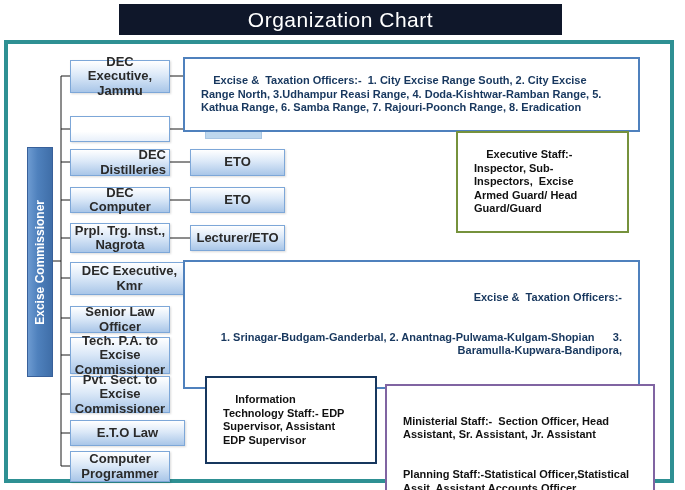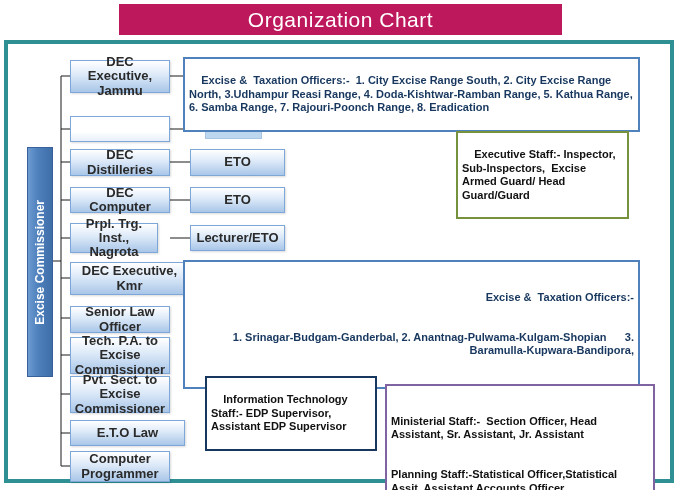--- a/index.html
+++ b/index.html
@@ -1,20 +1,20 @@
 <!DOCTYPE html>
 <html><head>
 <meta charset="utf-8">
 <style>
   html,body{margin:0;padding:0;background:#fff;font-family:"Liberation Sans",sans-serif;}
   .canvas{position:relative;width:685px;height:490px;background:#fff;overflow:hidden;}
 
   .banner{
     position:absolute;left:119px;top:4px;width:443px;height:31px;
-    background:#be185d;color:#fff;display:flex;align-items:center;justify-content:center;
+    background:#0f172a;color:#fff;display:flex;align-items:center;justify-content:center;
     font-size:21px;letter-spacing:.5px;
   }
 
   .frame{
     position:absolute;left:4px;top:40px;width:670px;height:443px;
     border:4px solid #2E9093;background:#fff;box-sizing:border-box;
   }
 
   .connectors{position:absolute;left:0;top:0;width:685px;height:490px;pointer-events:none;}
 
@@ -39,21 +39,21 @@
     padding:1px 3px;
   }
   .bluebox.empty{background:linear-gradient(to bottom,#ffffff 0%,#ffffff 60%,#e8f0fa 100%);}
   .flatblue{
     position:absolute;box-sizing:border-box;background:#bdd7ee;border:1px solid #a8c6e4;
   }
 
   .textbox{
     position:absolute;box-sizing:border-box;background:#fff;
     font-size:11px;font-weight:bold;line-height:1.22;
-    padding:2px 4px;white-space:pre-wrap;
+    padding:2px 16px;white-space:pre-wrap;
   }
   .officers{border:2px solid #4F81BD;color:#17375E;}
   .exec{border:2px solid #76923C;color:#111;}
   .it{border:2px solid #17375E;color:#111;}
   .ministerial{border:2px solid #8064A2;color:#111;}
 </style>
 </head>
 <body>
 
 <div class="canvas">
@@ -91,27 +91,27 @@
   <div class="commissioner">
     <span>Excise Commissioner</span>
   </div>
 
   <div class="bluebox" style="left:70px;top:60px;width:100px;height:33px;">
       <span>DEC Executive, Jammu</span>
     </div>
   <div class="bluebox empty" style="left:70px;top:116px;width:100px;height:26px;">
       <span></span>
     </div>
-  <div class="bluebox" style="left:70px;top:149px;width:100px;height:27px;">
+  <div class="bluebox" style="left:70px;top:149px;width:100px;height:27px;text-align:right;">
       <span>DEC Distilleries</span>
     </div>
   <div class="bluebox" style="left:70px;top:187px;width:100px;height:26px;">
       <span>DEC Computer</span>
     </div>
-  <div class="bluebox" style="left:70px;top:223px;width:88px;height:30px;">
+  <div class="bluebox" style="left:70px;top:223px;width:100px;height:30px;">
       <span>Prpl. Trg.  Inst., Nagrota</span>
     </div>
   <div class="bluebox" style="left:70px;top:262px;width:119px;height:33px;">
       <span>DEC Executive, Kmr</span>
     </div>
   <div class="bluebox" style="left:70px;top:306px;width:100px;height:27px;">
       <span>Senior Law Officer</span>
     </div>
   <div class="bluebox" style="left:70px;top:337px;width:100px;height:37px;justify-content:center;">
       <span>Tech. P.A. to Excise Commissioner</span>

